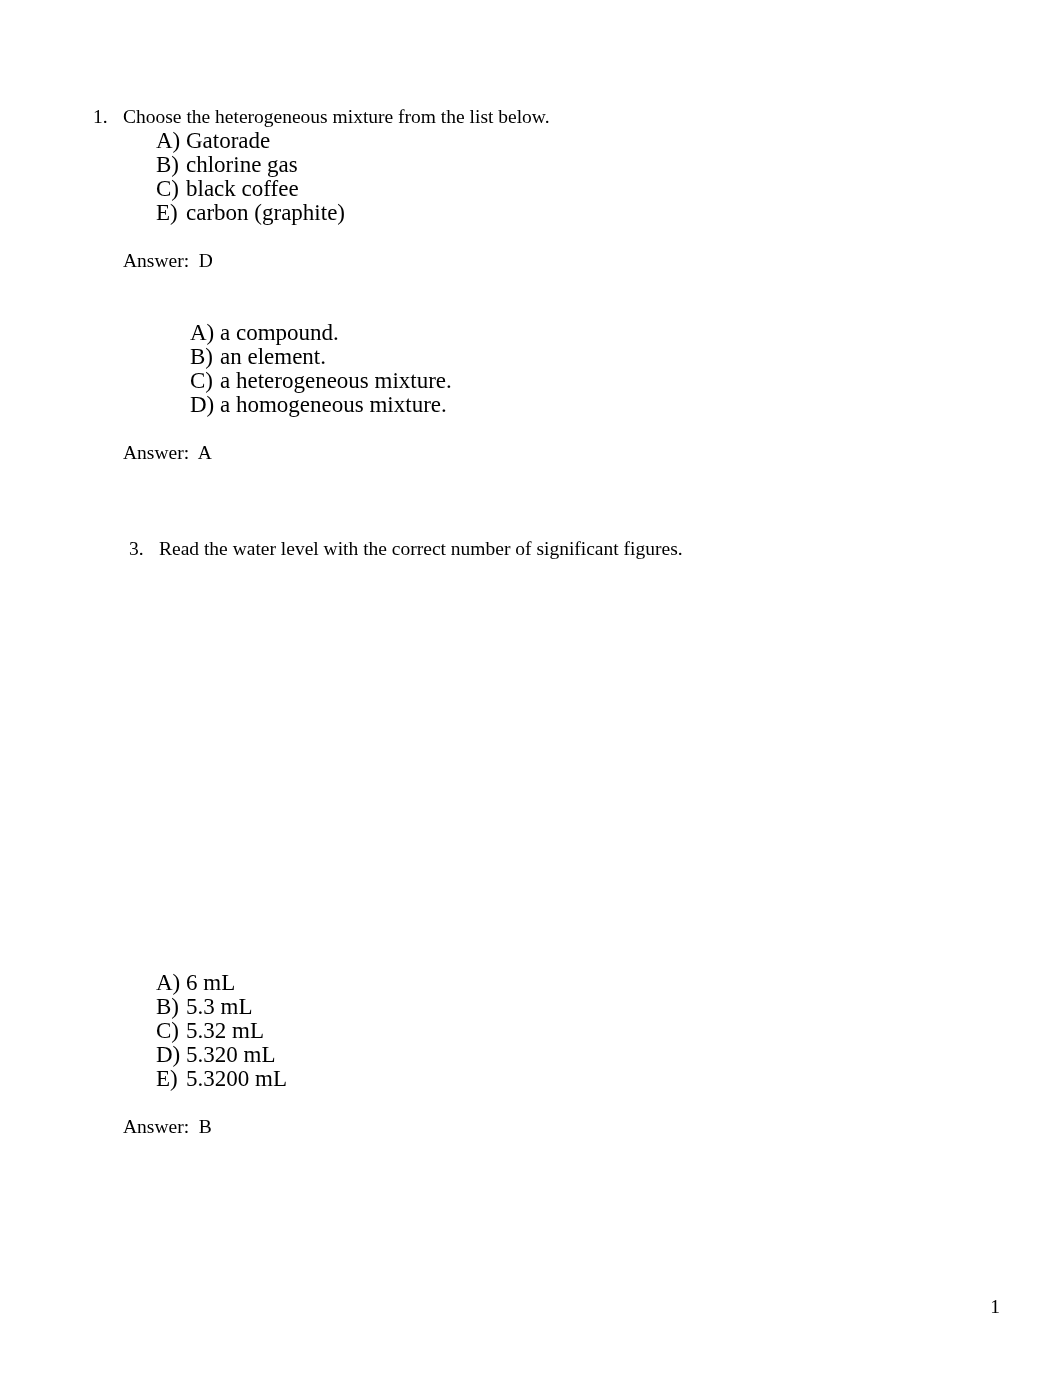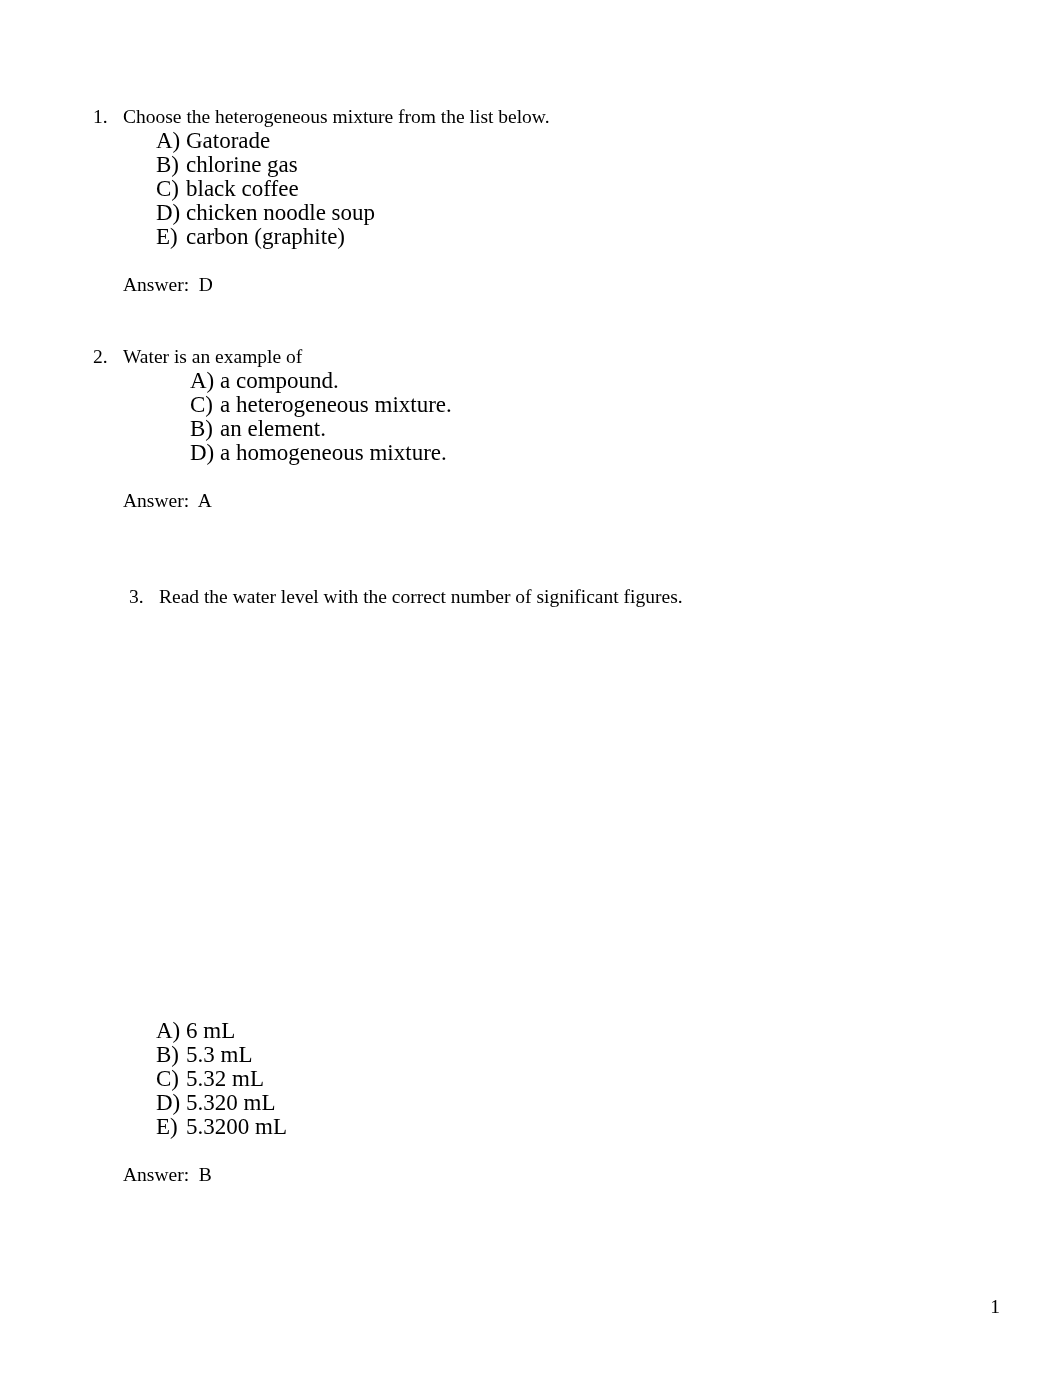--- a/index.html
+++ b/index.html
@@ -85,32 +85,30 @@
 <div class="page">
 
   <div class="content" id="content-root">
       <div style="height: 105px;"></div>
       <div class="question">
         <div class="q-stem" style="padding-left: 93px;"><span class="q-num">1.</span><span class="q-text">Choose the heterogeneous mixture from the list below.</span></div>
         <ul class="options">
           <li class="option opt-indent-1"><span class="opt-letter">A)</span><span>Gatorade</span></li>
           <li class="option opt-indent-1"><span class="opt-letter">B)</span><span>chlorine gas</span></li>
           <li class="option opt-indent-1"><span class="opt-letter">C)</span><span>black coffee</span></li>
-          <li class="option opt-indent-1"><span class="opt-letter">D)</span><span>chicken noodle soup</span></li>
           <li class="option opt-indent-1"><span class="opt-letter">E)</span><span>carbon (graphite)</span></li>
         </ul>
         <div class="answer"><span>Answer:</span><span>  </span><span>D</span></div>
       </div>
       <div class="spacer-small"></div>
       <div class="question">
-        <div class="q-stem" style="padding-left: 93px;"><span class="q-num">2.</span><span class="q-text">Water is an example of</span></div>
         <ul class="options">
           <li class="option opt-indent-2"><span class="opt-letter">A)</span><span>a compound.</span></li>
+          <li class="option opt-indent-2"><span class="opt-letter">B)</span><span>an element.</span></li>
           <li class="option opt-indent-2"><span class="opt-letter">C)</span><span>a heterogeneous mixture.</span></li>
-          <li class="option opt-indent-2"><span class="opt-letter">B)</span><span>an element.</span></li>
           <li class="option opt-indent-2"><span class="opt-letter">D)</span><span>a homogeneous mixture.</span></li>
         </ul>
         <div class="answer"><span>Answer:</span><span>  </span><span>A</span></div>
       </div>
       <div class="spacer-med"></div>
       <div class="question">
         <div class="q-stem" style="padding-left: 93px; margin-left: 36px;"><span class="q-num">3.</span><span class="q-text">Read the water level with the correct number of significant figures.</span></div>
         <div class="figure-slot" style="height: 410px;"></div>
         <ul class="options">
           <li class="option opt-indent-1"><span class="opt-letter">A)</span><span>6 mL</span></li>

